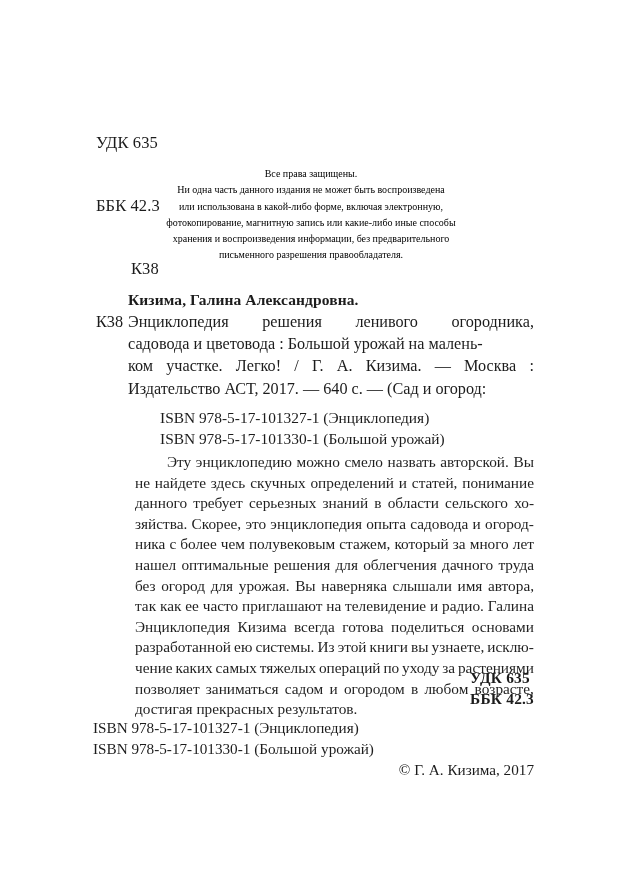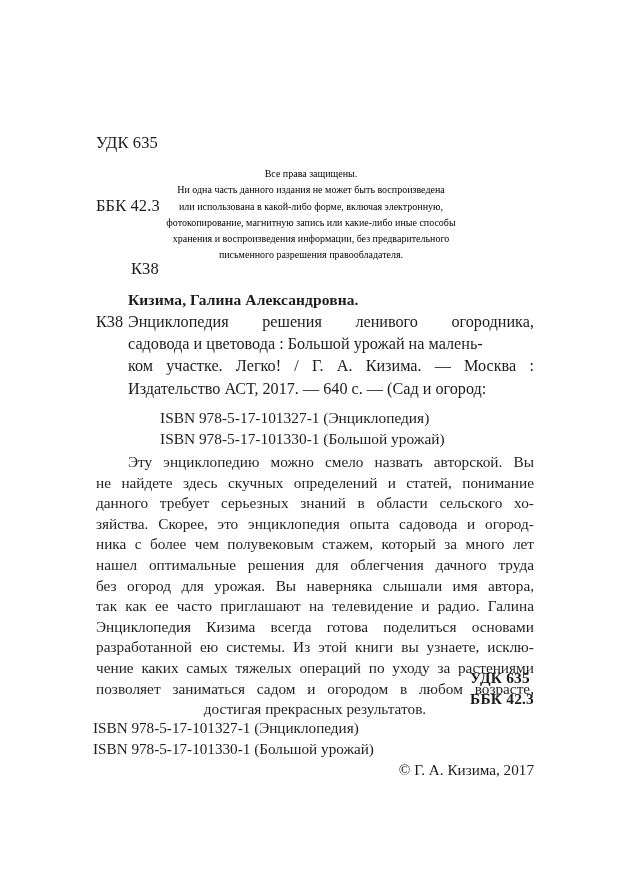--- a/index.html
+++ b/index.html
@@ -108,25 +108,26 @@
     top: 452px;
     width: 438px;
     font-size: 15.3px;
     line-height: 20.6px;
     color: #1f1f1f;
   }
   .annotation .ln {
     display: flex;
     justify-content: space-between;
     white-space: nowrap;
+    margin-left: 39px;
   }
   .annotation .ln.first { padding-left: 32px; }
   .annotation .ln.last {
     display: block;
-    text-align: center;
+    text-align: left;
   }
 
   
   .codes-bottom {
     position: absolute;
     right: 87px;
     top: 668px;
     text-align: left;
     font-weight: bold;
     font-size: 15.4px;

